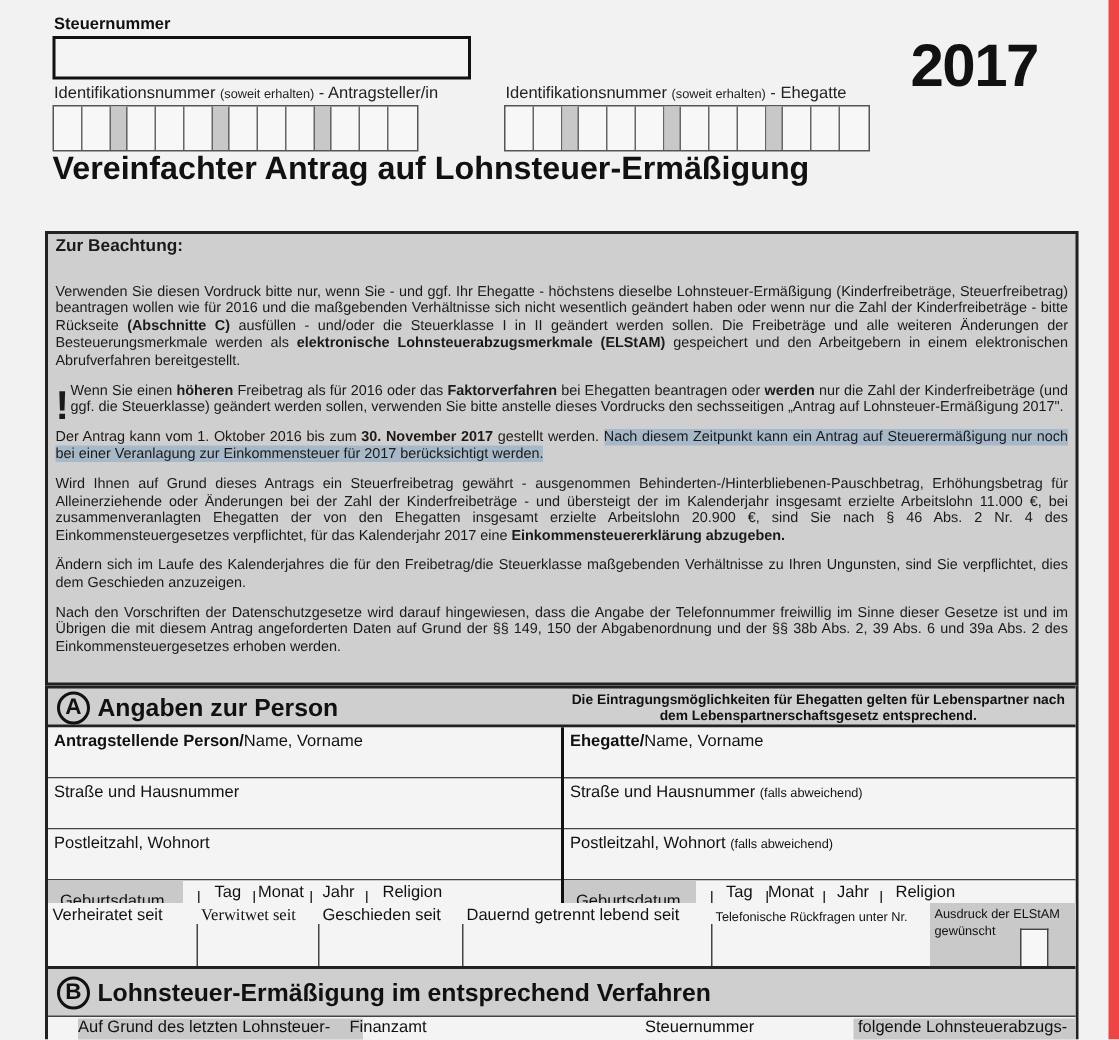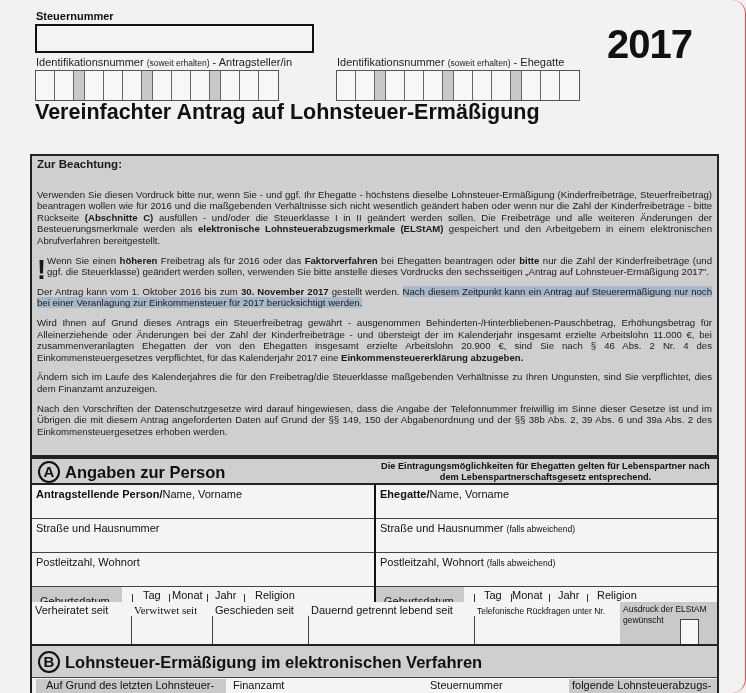--- a/index.html
+++ b/index.html
@@ -3,21 +3,21 @@
 <meta charset="utf-8">
 <style>
   * { box-sizing: border-box; margin: 0; padding: 0; }
   html, body { width: 746px; height: 693px; overflow: hidden; }
   body {
     background: #f2f2f2;
     font-family: "Liberation Sans", sans-serif;
     color: #111;
     position: relative;
   }
-  .page { position: absolute; left: 0; top: 0; width: 746px; height: 693px; border-right: 1px solid #ef4444; border-radius: 14px; }
+  .page { position: absolute; left: 0; top: 0; width: 746px; height: 693px; border-right: 7px solid #ef4444; }
   .abs { position: absolute; }
 
   .lbl-steuer { left: 36px; top: 10px; font-size: 11px; font-weight: bold; }
   .steuer-box { left: 35px; top: 24px; width: 279px; height: 29px; border: 2px solid #111; background: #f4f4f4; }
 
   .id-label { font-size: 11px; color: #222; white-space: nowrap; }
   .id-label small { font-size: 8.5px; }
   .id-boxes { display: flex; height: 31px; border: 1px solid #555; background: #f7f7f7; }
   .id-boxes .cell { width: 19px; border-right: 1px solid #666; height: 100%; }
   .id-boxes .cell.sep { width: 11px; background: #c8c8c8; }
@@ -120,25 +120,25 @@
 
   <div class="abs year">2017</div>
 
   <div class="abs title">Vereinfachter Antrag auf Lohnsteuer-Ermäßigung</div>
 
   <div class="abs notice">
     <h3>Zur Beachtung:</h3>
     <p><span>Verwenden Sie diesen Vordruck bitte nur, wenn Sie - und ggf. Ihr Ehegatte -  höchstens dieselbe Lohnsteuer-Ermäßigung (Kinderfreibeträge, Steuerfreibetrag) beantragen wollen wie für 2016 und die maßgebenden Verhältnisse sich nicht wesentlich geändert haben oder wenn nur die Zahl der Kinderfreibeträge - bitte Rückseite </span><b>(Abschnitte C)</b><span>  ausfüllen - und/oder die Steuerklasse I in II geändert werden sollen. Die Freibeträge und alle weiteren Änderungen der Besteuerungsmerkmale werden als </span><b>elektronische Lohnsteuerabzugsmerkmale (ELStAM)</b><span> gespeichert und den Arbeitgebern in einem elektronischen Abrufverfahren bereitgestellt.</span></p>
     <div class="warn">
       <div class="bang">!</div>
-      <p><span>Wenn Sie einen </span><b>höheren</b><span> Freibetrag als für 2016 oder das </span><b>Faktorverfahren</b><span> bei Ehegatten beantragen oder </span><b>bitte</b><span> nur die Zahl der Kinderfreibeträge (und ggf. die Steuerklasse) geändert werden sollen, verwenden Sie bitte anstelle dieses Vordrucks den sechsseitigen „Antrag auf Lohnsteuer-Ermäßigung 2017".</span></p>
+      <p><span>Wenn Sie einen </span><b>höheren</b><span> Freibetrag als für 2016 oder das </span><b>Faktorverfahren</b><span> bei Ehegatten beantragen oder </span><b>werden</b><span> nur die Zahl der Kinderfreibeträge (und ggf. die Steuerklasse) geändert werden sollen, verwenden Sie bitte anstelle dieses Vordrucks den sechsseitigen „Antrag auf Lohnsteuer-Ermäßigung 2017".</span></p>
     </div>
     <p><span>Der Antrag kann vom 1. Oktober 2016 bis zum </span><b>30. November 2017</b><span> gestellt werden. </span><span class="hl">Nach diesem Zeitpunkt kann ein Antrag auf Steuerermäßigung nur noch bei einer Veranlagung zur Einkommensteuer für 2017 berücksichtigt werden.</span></p>
     <p><span>Wird Ihnen auf Grund dieses Antrags ein Steuerfreibetrag gewährt - ausgenommen Behinderten-/Hinterbliebenen-Pauschbetrag, Erhöhungsbetrag für Alleinerziehende oder Änderungen bei der Zahl der Kinderfreibeträge - und übersteigt der im Kalenderjahr insgesamt erzielte Arbeitslohn 11.000 €, bei zusammenveranlagten Ehegatten der von den Ehegatten insgesamt erzielte Arbeitslohn 20.900 €, sind Sie nach § 46 Abs. 2 Nr. 4 des Einkommensteuergesetzes verpflichtet, für das Kalenderjahr 2017 eine </span><b>Einkommensteuererklärung abzugeben.</b></p>
-    <p>Ändern sich im Laufe des Kalenderjahres die für den Freibetrag/die Steuerklasse maßgebenden Verhältnisse zu Ihren Ungunsten, sind Sie verpflichtet, dies dem Finanzamt anzuzeigen.</p>
+    <p>Ändern sich im Laufe des Kalenderjahres die für den Freibetrag/die Steuerklasse maßgebenden Verhältnisse zu Ihren Ungunsten, sind Sie verpflichtet, dies dem Geschieden anzuzeigen.</p>
     <p>Nach den Vorschriften der Datenschutzgesetze wird darauf hingewiesen, dass die Angabe der Telefonnummer freiwillig im Sinne dieser Gesetze ist und im Übrigen die mit diesem Antrag angeforderten Daten auf Grund der §§ 149, 150 der Abgabenordnung und der §§ 38b Abs. 2, 39 Abs. 6 und 39a Abs. 2 des Einkommensteuergesetzes erhoben werden.</p>
   </div>
 
   <div class="abs secA">
     <div class="abs secA-head">
       <div class="abs secA-title">
         <span class="circle-letter">A</span>
         <span>Angaben zur Person</span>
       </div>
       <div class="abs secA-note">Die Eintragungsmöglichkeiten für Ehegatten gelten für Lebenspartner nach dem Lebenspartnerschaftsgesetz entsprechend.</div>
@@ -204,24 +204,24 @@
       <div class="elstam">
         <div>Ausdruck der ELStAM</div>
         <div>gewünscht</div>
         <div class="cb"></div>
       </div>
     </div>
 
     <div class="secB-head">
       <div class="secB-title">
         <span class="circle-letter">B</span>
-        <span>Lohnsteuer-Ermäßigung im elektronischen Verfahren</span>
+        <span>Lohnsteuer-Ermäßigung im entsprechend Verfahren</span>
       </div>
     </div>
     <div class="secB-row">
-      <span class="c" style="left:4px; width:190px; height:15px; background:#c9c9c9; padding-left:10px;">Auf Grund des letzten Lohnsteuer-</span>
+      <span class="c" style="left:20px; width:190px; height:15px; background:#c9c9c9; padding-left:0;">Auf Grund des letzten Lohnsteuer-</span>
       <span class="c" style="left:201px;text-align:center;">Finanzamt</span>
       <span class="c" style="left:398px;">Steuernummer</span>
       <span class="c" style="left:537px; width:148px; height:15px; background:#c9c9c9; padding-left:3px;">folgende Lohnsteuerabzugs-</span>
     </div>
   </div>
 
 </div>
 
 </body></html>

